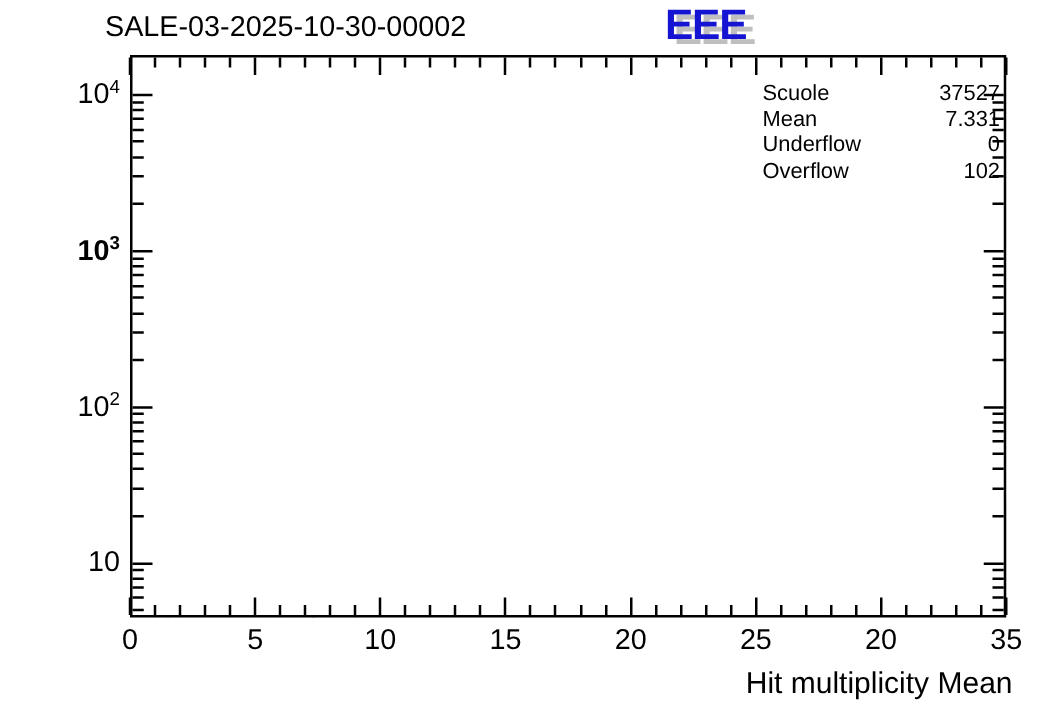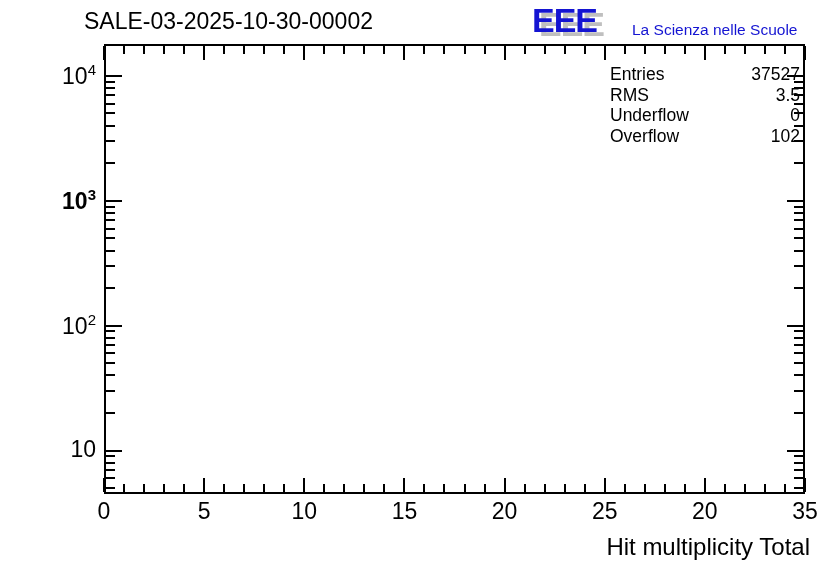--- a/index.html
+++ b/index.html
@@ -58,21 +58,20 @@
 </head>
 <body>
 
 <div class="abs" id="title">SALE-03-2025-10-30-00002</div>
 
 <div class="abs" id="logo">
   <div class="eee-wrap">
     <div class="eee shadow">EEE</div>
     <div class="eee front">EEE</div>
   </div>
-  <div class="ltxt l2">La Scienza nelle Scuole</div>
 </div>
 
 <div id="plotclip">
 
 <div class="gridh" style="top: 406.676px;"></div>
     <div class="gridh" style="top: 281.748px;"></div>
     <div class="gridh" style="top: 156.819px;"></div>
     <div class="gridh" style="top: 31.8908px;"></div>
     <div class="gridv" style="left: 100.143px;"></div>
     <div class="gridv" style="left: 200.286px;"></div>
@@ -237,31 +236,31 @@
     <div class="tick " style="left: 106px; top: 80.6072px; width: 9px; height: 2px;"></div>
     <div class="tick " style="left: 794px; top: 80.6072px; width: 9px; height: 2px;"></div>
     <div class="tick " style="left: 106px; top: 74.8908px; width: 16px; height: 2px;"></div>
     <div class="tick " style="left: 787px; top: 74.8908px; width: 16px; height: 2px;"></div>
     <div class="ylab" style="right: 740px; top: 435.676px;">10</div>
     <div class="ylab" style="right: 740px; top: 310.748px;">10<sup>2</sup></div>
     <div class="ylab" style="right: 740px; top: 185.819px; font-weight: bold;">10<sup>3</sup></div>
     <div class="ylab" style="right: 740px; top: 60.8908px;">10<sup>4</sup></div>
   </div>
 
-<div class="abs" id="xaxistitle">Hit multiplicity Total</div>
+<div class="abs" id="xaxistitle">Hit multiplicity Mean</div>
 
 <div class="abs" id="stats">
   <div id="statrows">
       <div class="strow">
-        <span class="k">Entries</span>
+        <span class="k">Scuole</span>
         <span class="v">37527</span>
       </div>
       <div class="strow">
-        <span class="k">RMS</span>
-        <span class="v">3.5</span>
+        <span class="k">Mean</span>
+        <span class="v">7.331</span>
       </div>
       <div class="strow">
         <span class="k">Underflow</span>
         <span class="v">0</span>
       </div>
       <div class="strow">
         <span class="k">Overflow</span>
         <span class="v">102</span>
       </div>
     </div>

